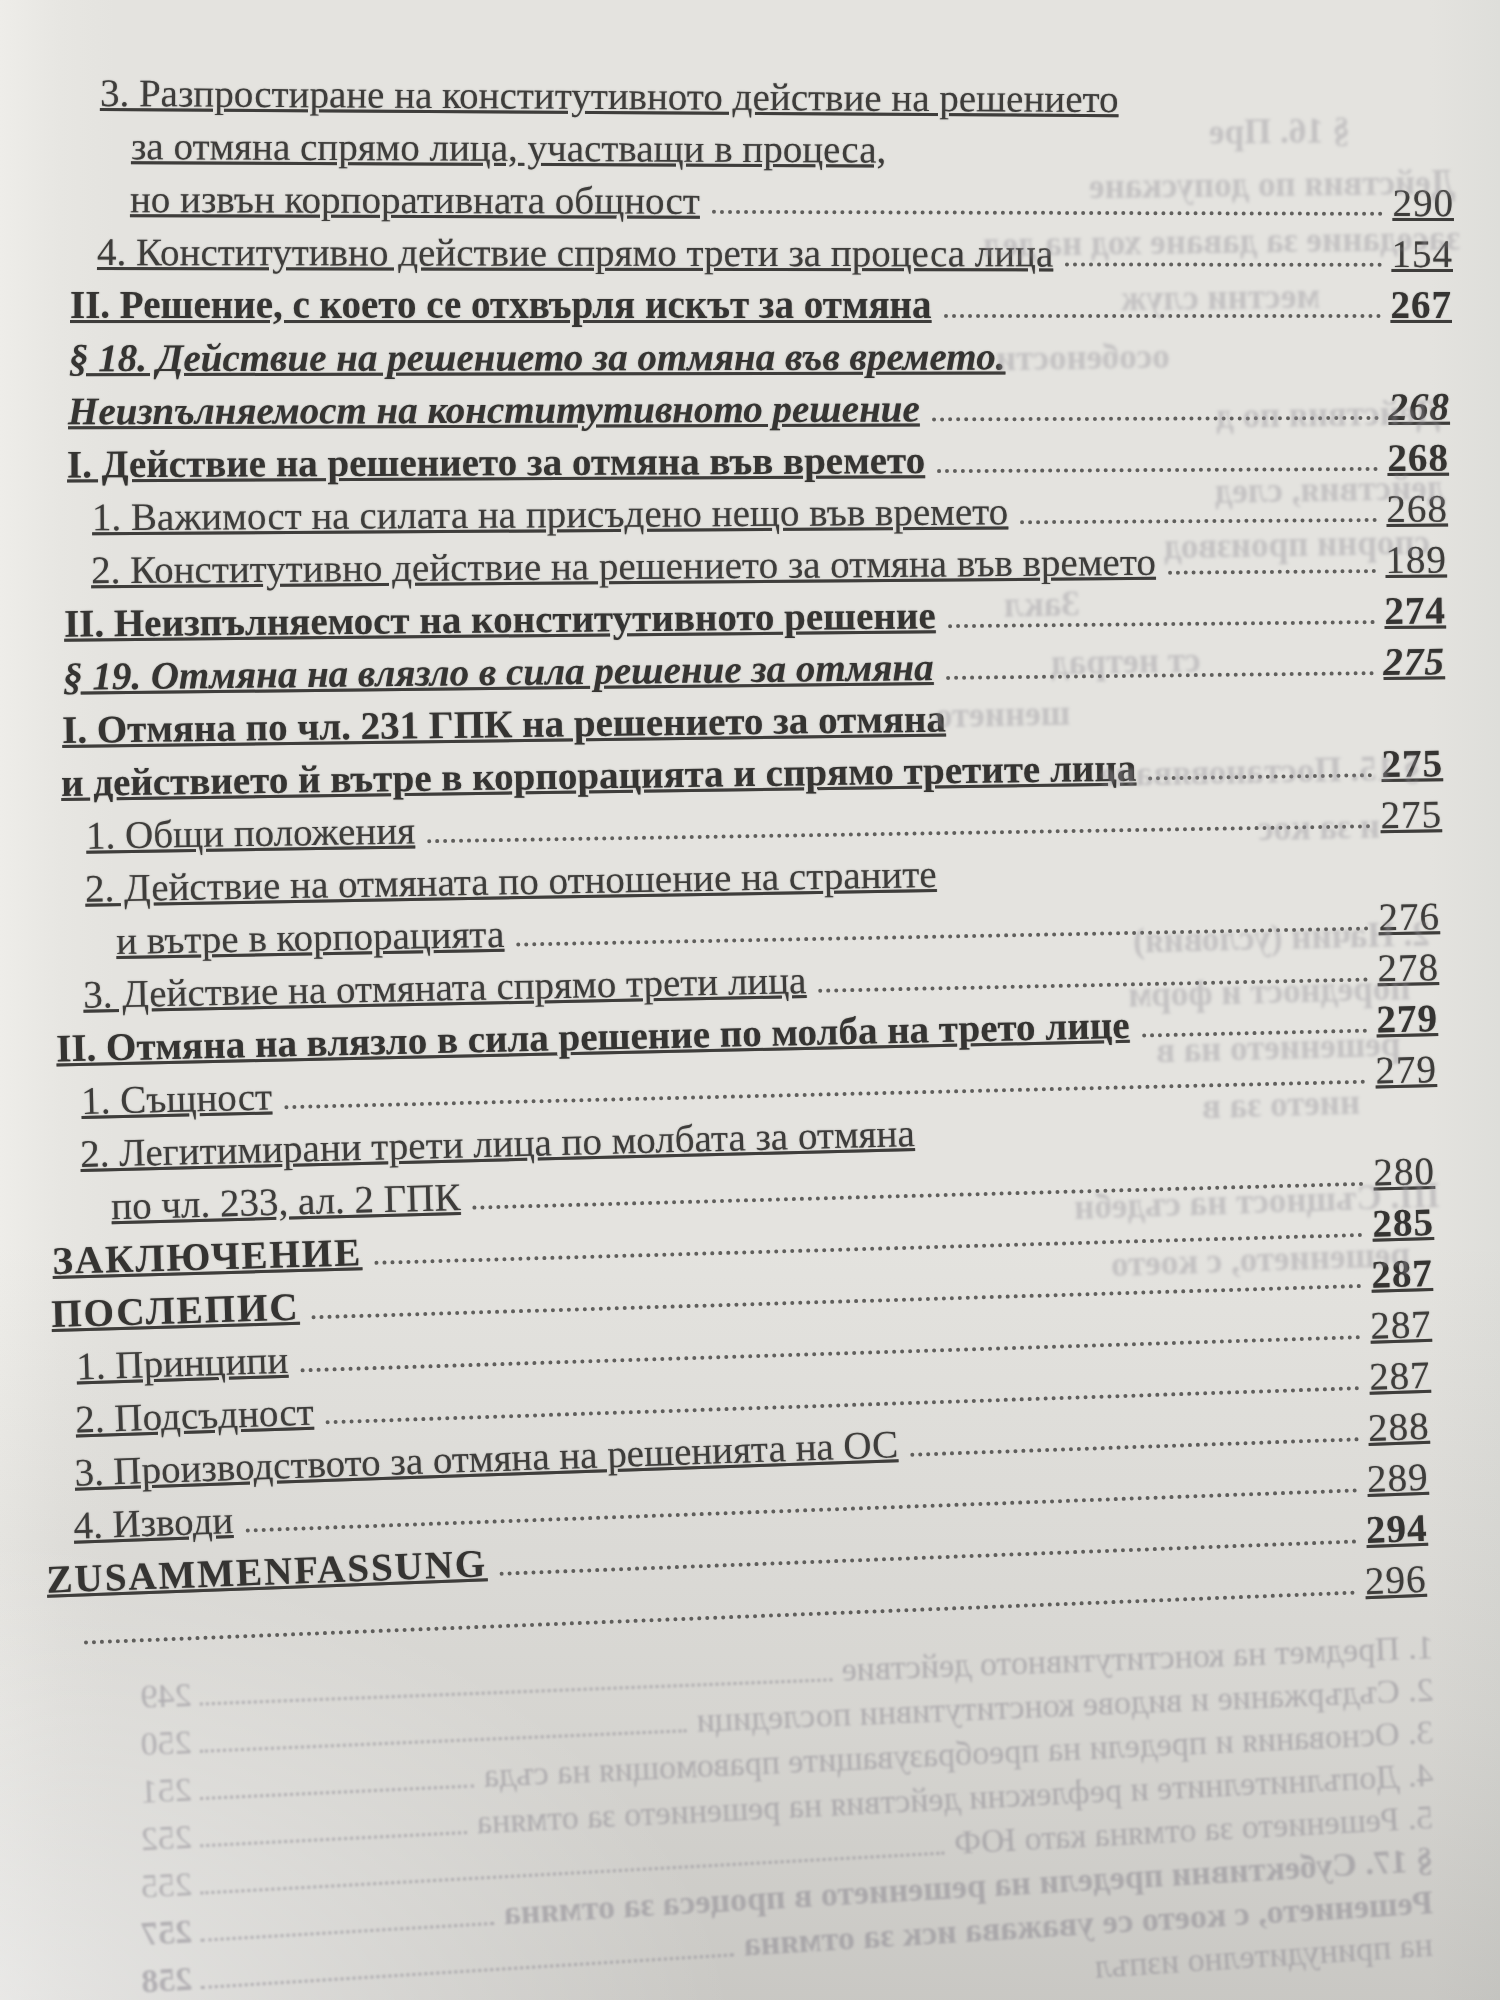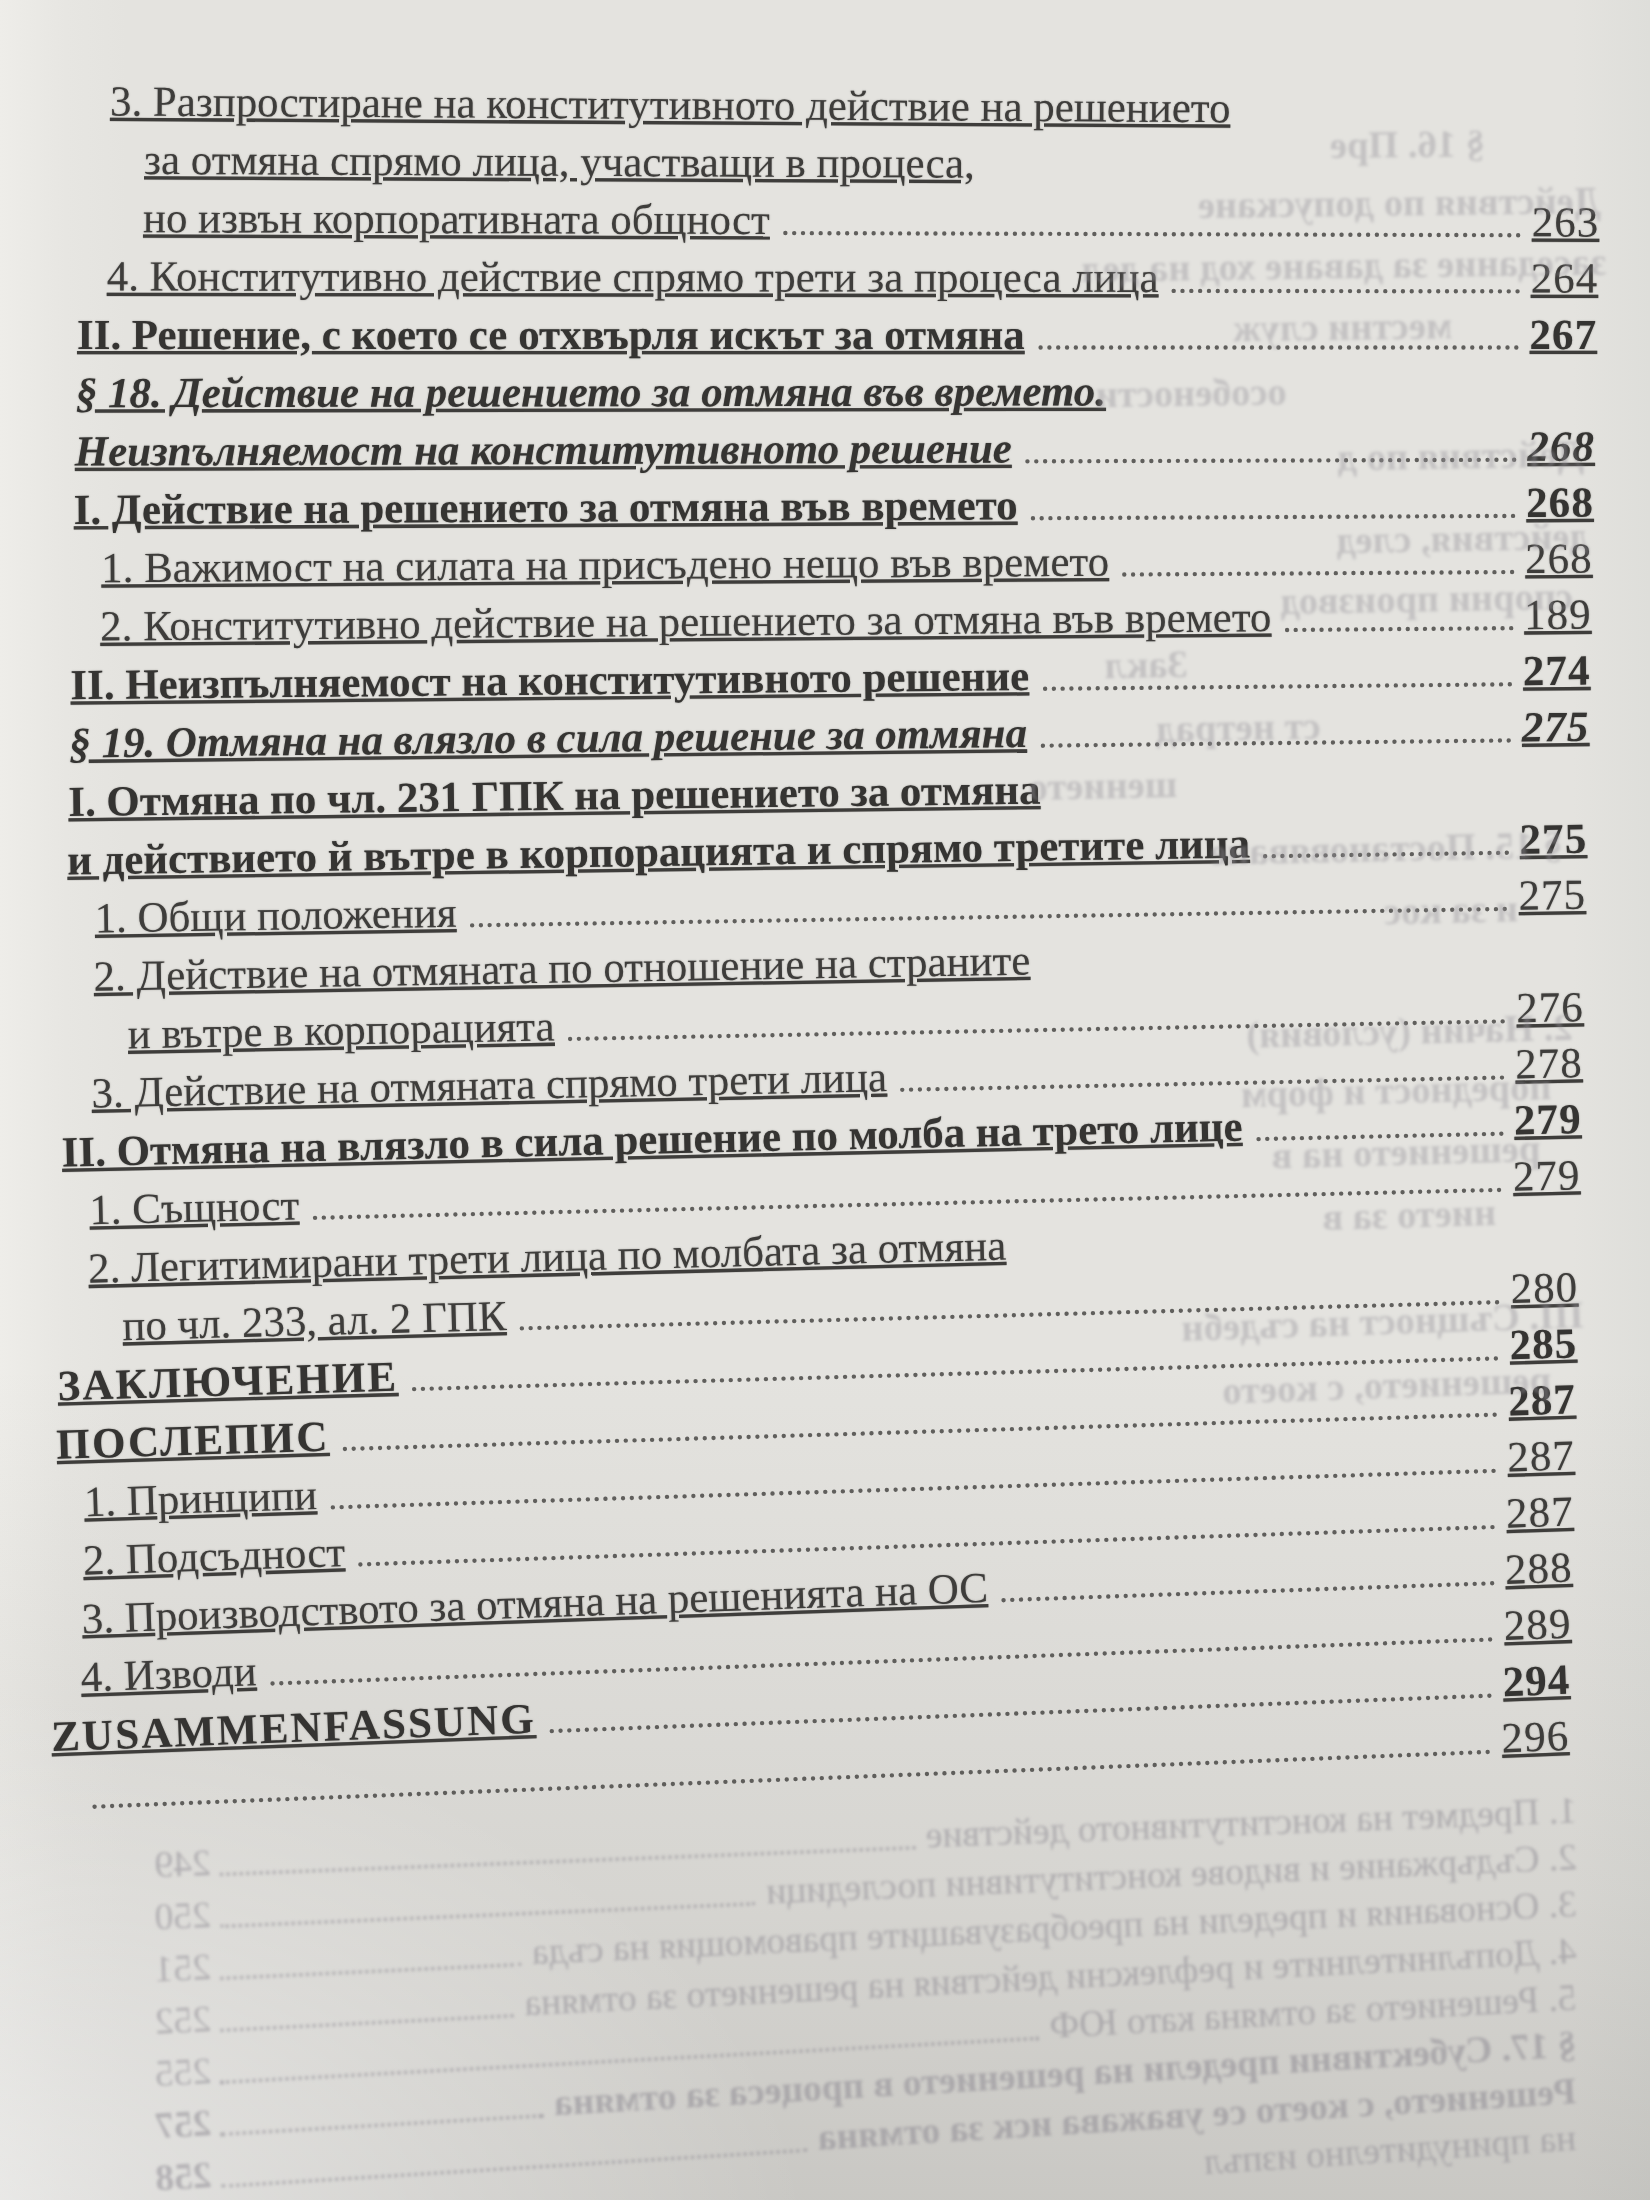--- a/index.html
+++ b/index.html
@@ -68,26 +68,26 @@
   <div class="toc">
       <div class="row sub" style="transform: rotate(0.35deg) translateX(0px);">
         <span class="lbl">3. Разпростиране на конститутивното действие на решението</span>
       </div>
       <div class="row cont" style="transform: rotate(0.26deg) translateX(-1px);">
         <span class="lbl">за отмяна спрямо лица, участващи в процеса,</span>
       </div>
       <div class="row cont" style="transform: rotate(0.17deg) translateX(-2px);">
         <span class="lbl">но извън корпоративната общност</span>
         <span class="dots"></span>
-        <span class="pg">263</span>
+        <span class="pg">290</span>
       </div>
       <div class="row sub" style="transform: rotate(0.08deg) translateX(-3px);">
         <span class="lbl">4. Конститутивно действие спрямо трети за процеса лица</span>
         <span class="dots"></span>
-        <span class="pg">264</span>
+        <span class="pg">154</span>
       </div>
       <div class="row top b" style="transform: rotate(-0.01deg) translateX(-4px);">
         <span class="lbl">II. Решение, с което се отхвърля искът за отмяна</span>
         <span class="dots"></span>
         <span class="pg">267</span>
       </div>
       <div class="row top b i" style="transform: rotate(-0.1deg) translateX(-5px);">
         <span class="lbl">§ 18. Действие на решението за отмяна във времето.</span>
       </div>
       <div class="row top b i" style="transform: rotate(-0.19deg) translateX(-6px);">

